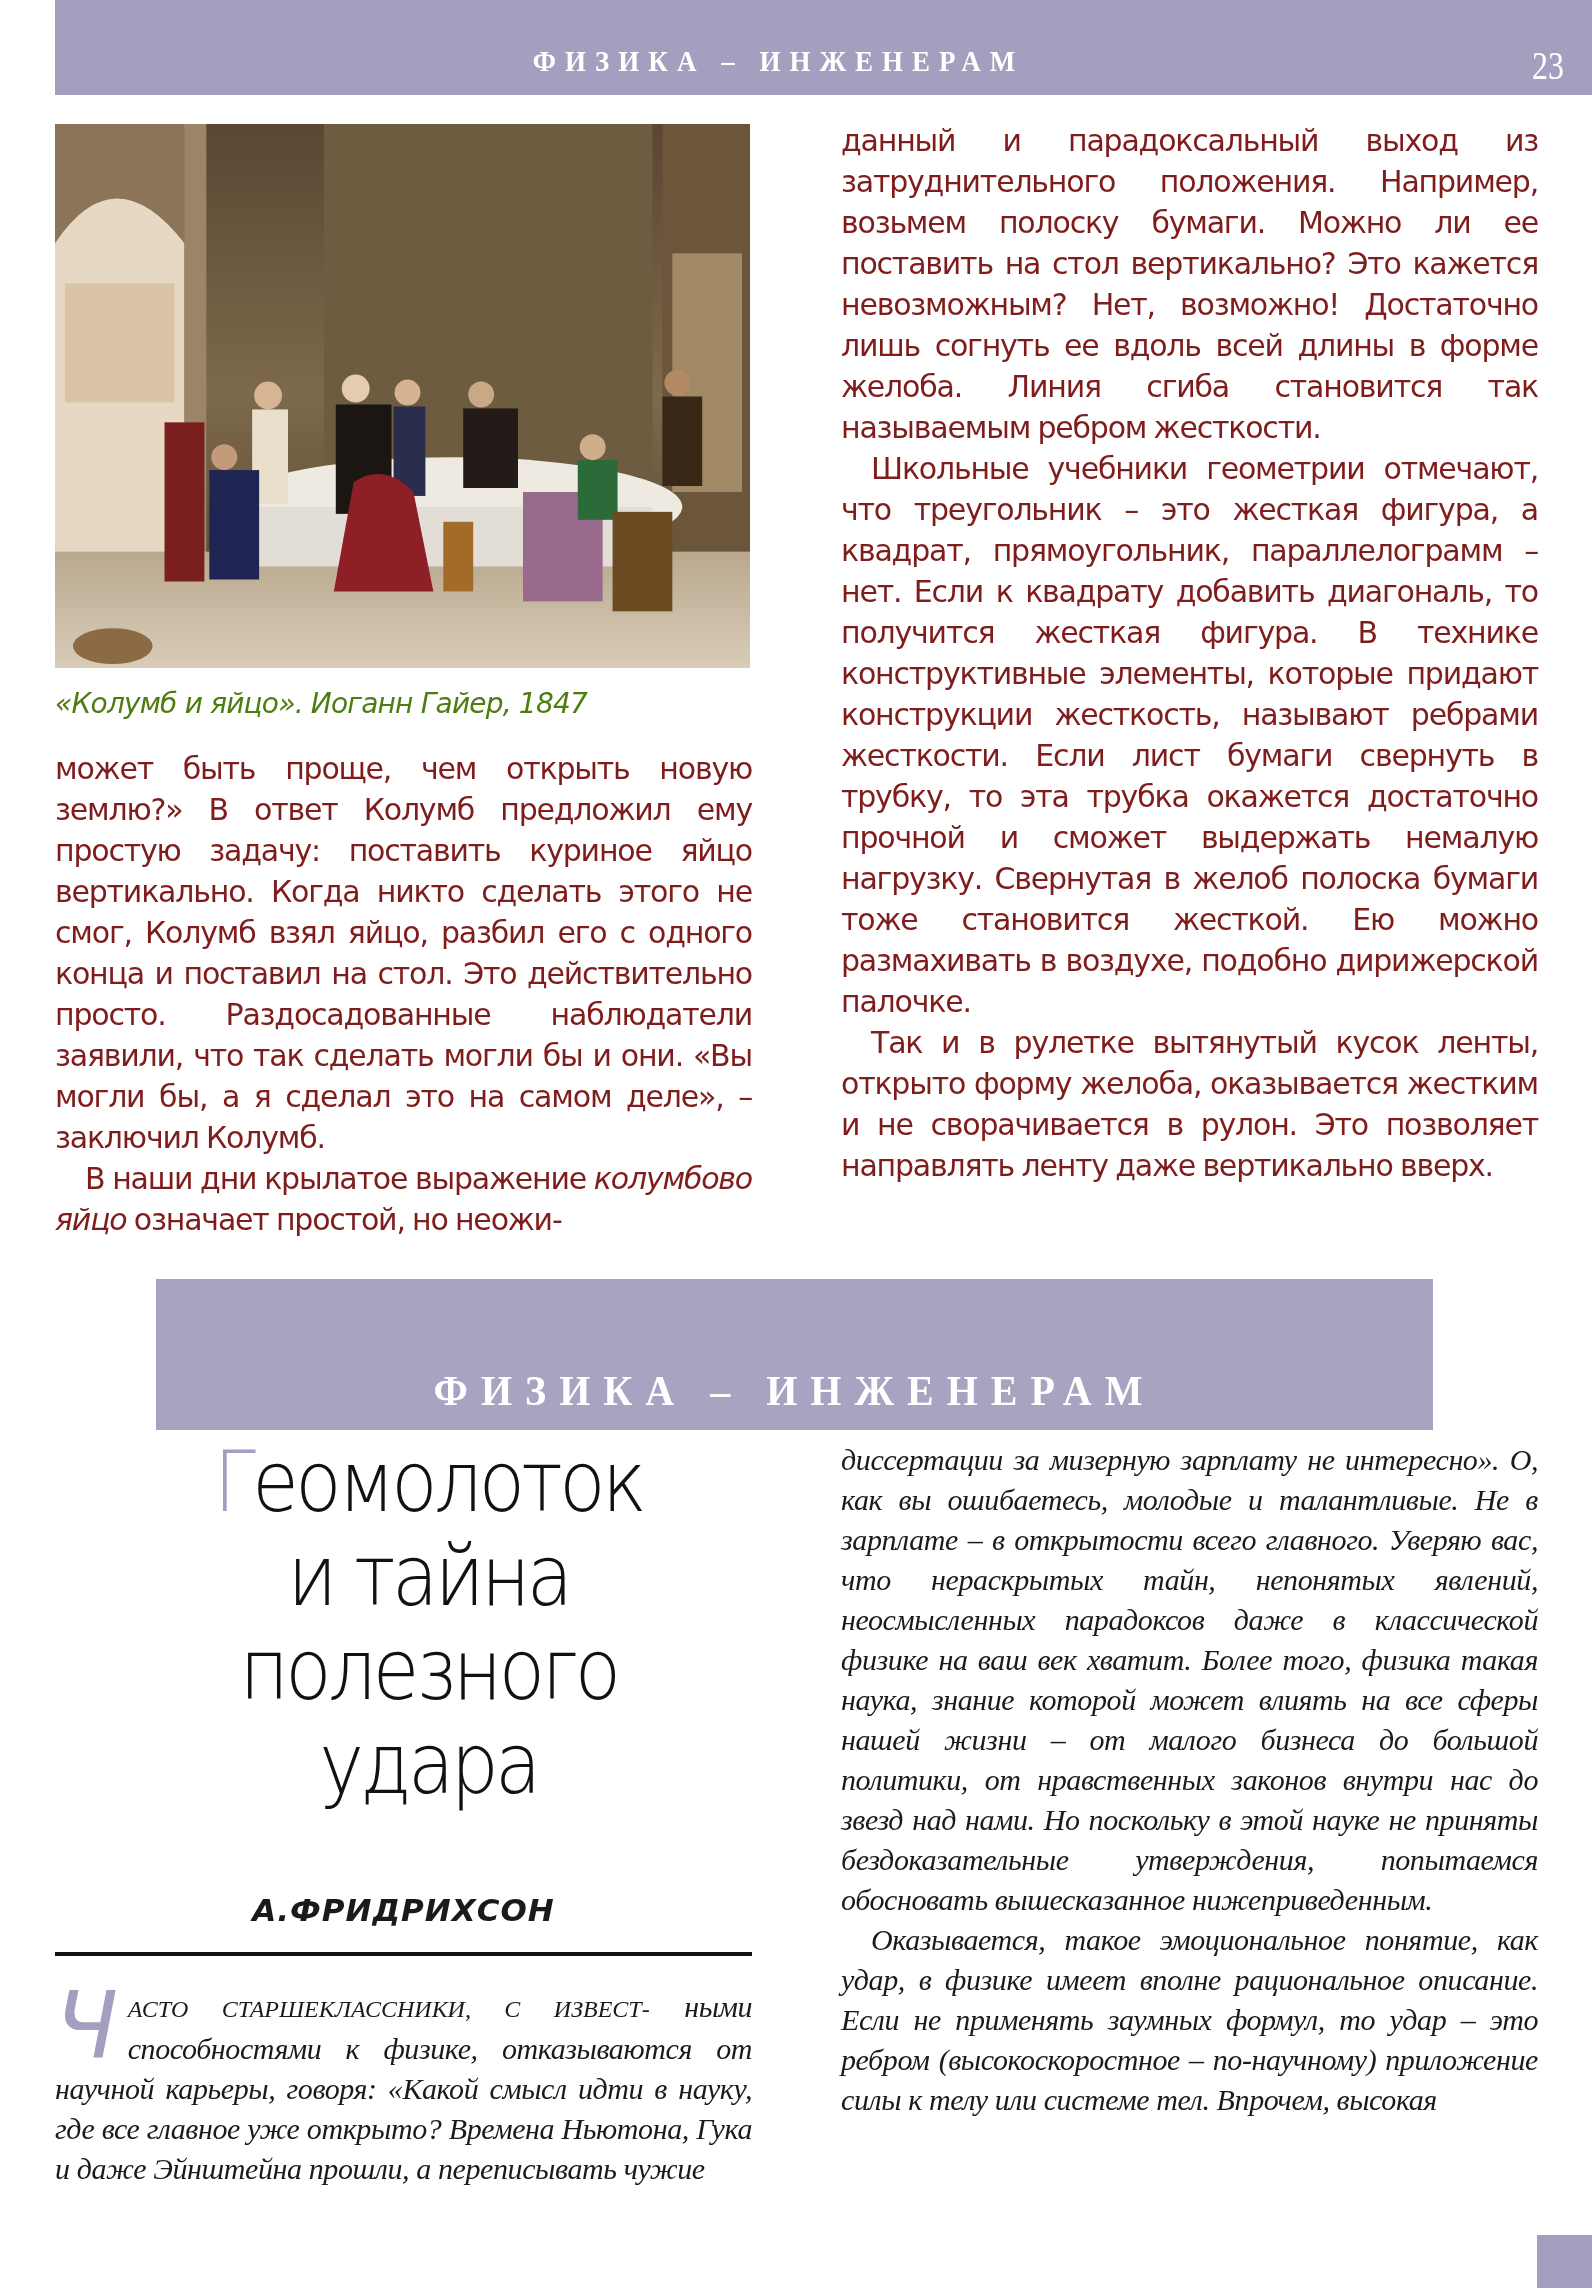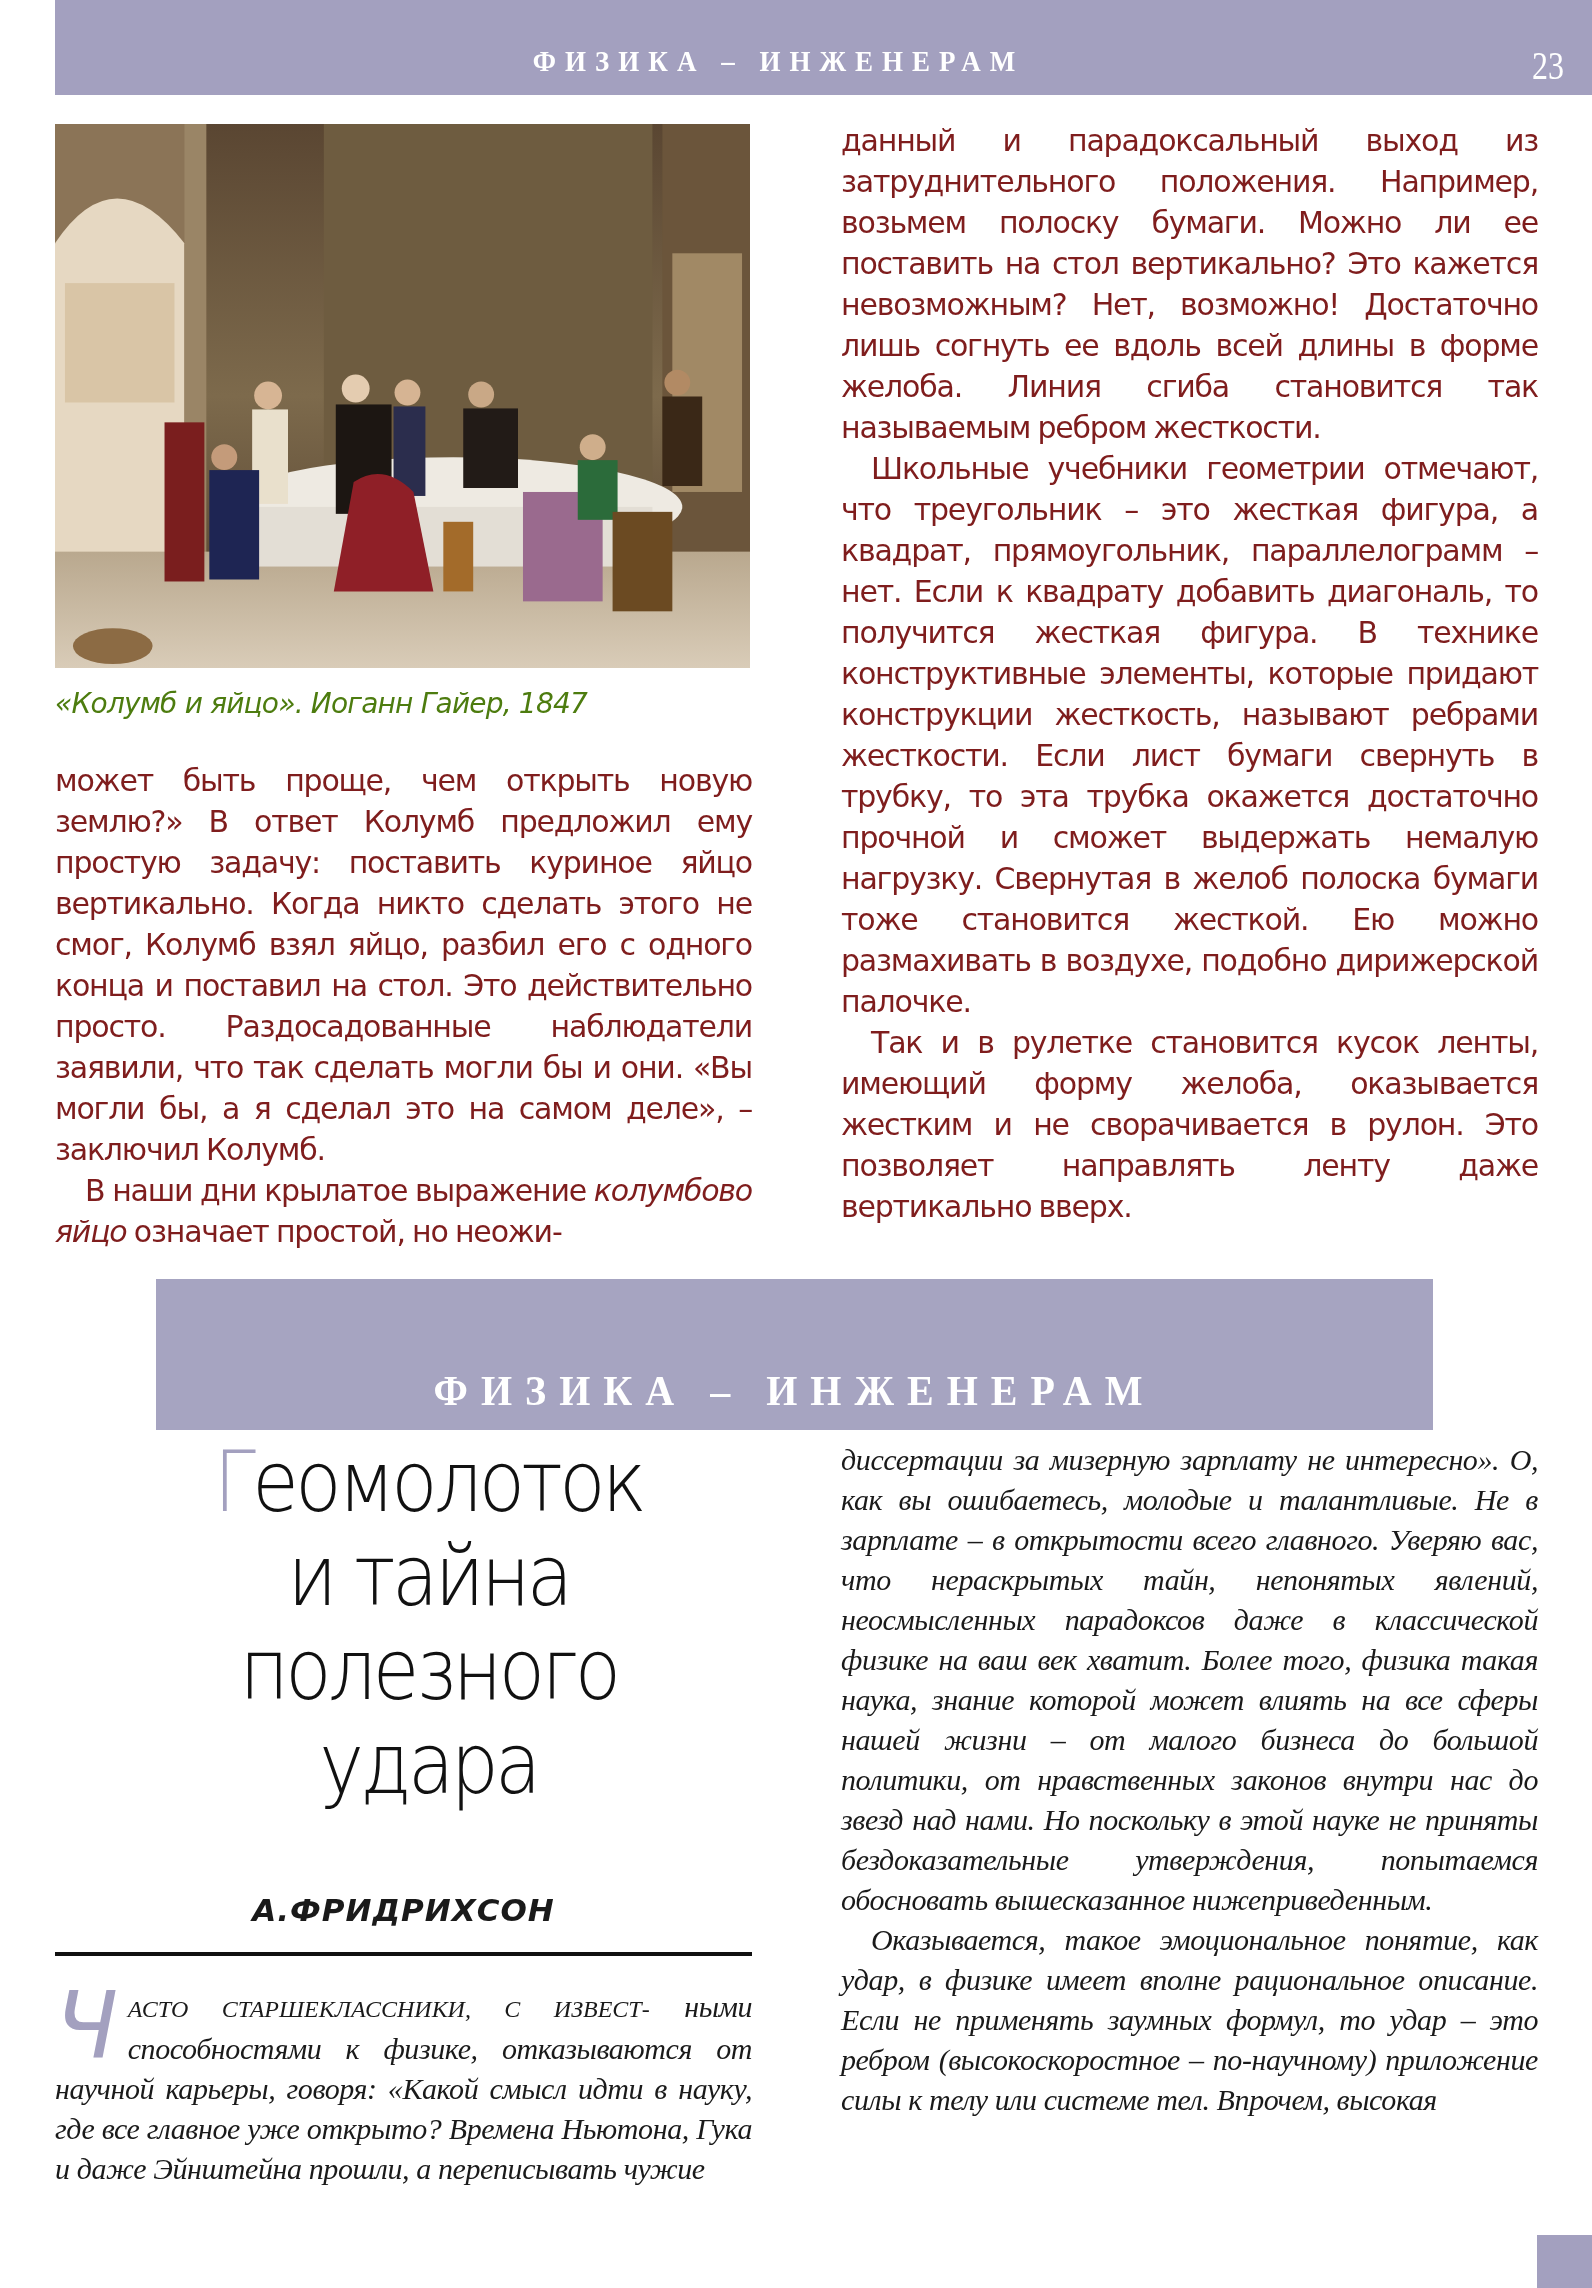--- a/index.html
+++ b/index.html
@@ -34,21 +34,21 @@
     font-size: 28px; color: #4d7c0f; letter-spacing: -0.8px;
   }
   .sans-col {
     position: absolute;
     font-family: "DejaVu Sans", sans-serif; font-size: 30px;
     line-height: 41px; color: #7f1d1d; letter-spacing: -1.2px;
     text-align: justify; word-spacing: -1px;
   }
   .sans-col p { margin: 0; }
   .sans-col .indent { text-indent: 30px; }
-  .col-left-top { left: 55px; top: 748px; width: 697px; margin-top: 12px; }
+  .col-left-top { left: 55px; top: 748px; width: 697px; }
   .col-right-top { left: 841px; top: 120px; width: 697px; }
   .section-banner {
     position: absolute; left: 156px; top: 1279px; width: 1277px; height: 151px;
     background: #a6a4c1;
   }
   .section-banner-title {
     position: absolute; left: 0; right: 0; top: 88px; text-align: center;
     color: #ffffff; font-family: "Liberation Serif", serif; font-weight: bold;
     font-size: 40px; letter-spacing: 13px; transform: scaleY(1.05);
   }
@@ -159,21 +159,21 @@
 <div class="caption">«Колумб и яйцо». Иоганн Гайер, 1847</div>
 
 <div class="sans-col col-left-top">
   <p>может быть проще, чем открыть новую землю?» В ответ Колумб предложил ему простую задачу: поставить куриное яйцо вертикально. Когда никто сделать этого не смог, Колумб взял яйцо, разбил его с одного конца и поставил на стол. Это действительно просто. Раздосадованные наблюдатели заявили, что так сделать могли бы и они. «Вы могли бы, а я сделал это на самом деле», – заключил Колумб.</p>
   <p class="indent"><span>В наши дни крылатое выражение </span><em>колумбово яйцо</em><span> означает простой, но неожи-</span></p>
 </div>
 
 <div class="sans-col col-right-top">
   <p>данный и парадоксальный выход из затруднительного положения. Например, возьмем полоску бумаги. Можно ли ее поставить на стол вертикально? Это кажется невозможным? Нет, возможно! Достаточно лишь согнуть ее вдоль всей длины в форме желоба. Линия сгиба становится так называемым ребром жесткости.</p>
   <p class="indent">Школьные учебники геометрии отмечают, что треугольник – это жесткая фигура, а квадрат, прямоугольник, параллелограмм – нет. Если к квадрату добавить диагональ, то получится жесткая фигура. В технике конструктивные элементы, которые придают конструкции жесткость, называют ребрами жесткости. Если лист бумаги свернуть в трубку, то эта трубка окажется достаточно прочной и сможет выдержать немалую нагрузку. Свернутая в желоб полоска бумаги тоже становится жесткой. Ею можно размахивать в воздухе, подобно дирижерской палочке.</p>
-  <p class="indent">Так и в рулетке становится кусок ленты, имеющий форму желоба, оказывается жестким и не сворачивается в рулон. Это позволяет направлять ленту даже вертикально вверх.</p>
+  <p class="indent">Так и в рулетке вытянутый кусок ленты, открыто форму желоба, оказывается жестким и не сворачивается в рулон. Это позволяет направлять ленту даже вертикально вверх.</p>
 </div>
 
 <div class="section-banner">
   <div class="section-banner-title">ФИЗИКА – ИНЖЕНЕРАМ</div>
 </div>
 
 <div class="headline">
   <div><span class="drop">Г</span><span>еомолоток</span></div>
   <div>и тайна</div>
   <div>полезного</div>

